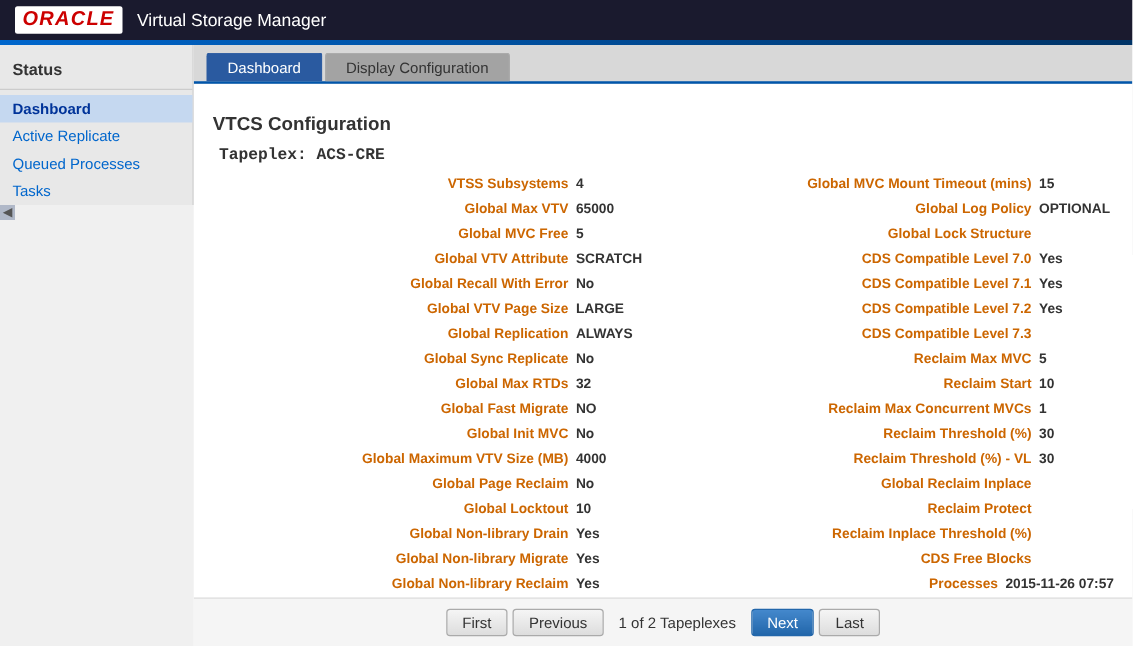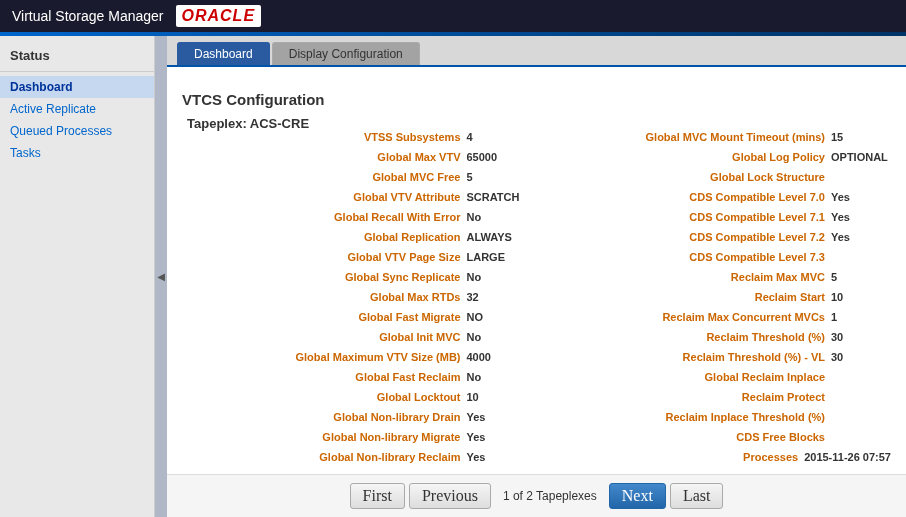--- a/index.html
+++ b/index.html
@@ -112,21 +112,23 @@
     #page-title {
       font-size: 15px;
       font-weight: bold;
       color: #333;
       margin-bottom: 8px;
     }
     #tapeplex-subtitle {
       font-size: 13px;
       font-weight: bold;
       color: #333;
+      margin-bottom: 10px;
       padding-left: 5px;
+      font-family: Liberation Mono, monospace;
     }
 
     
     .config-section {
       display: flex;
       gap: 20px;
       font-weight: bold;
     }
     .config-column {
       flex: 1;
@@ -160,57 +162,57 @@
       padding: 8px;
       gap: 4px;
       border-top: 1px solid #ddd;
       background: #f5f5f5;
     }
     .page-btn {
       padding: 3px 12px;
       border: 1px solid #aaa;
       background: linear-gradient(to bottom, #f5f5f5, #ddd);
       cursor: pointer;
-      font-size: 16px;
+      font-size: 12px;
       border-radius: 3px;
       color: #333;
-      font-family: Liberation Serif, serif;
     }
     .page-btn.active-nav {
       background: linear-gradient(to bottom, #4488cc, #2266aa);
       color: white;
       border-color: #2266aa;
     }
     .page-info {
       padding: 3px 8px;
       font-size: 12px;
       color: #333;
     }
 
     
     #sidebar-wrapper {
       display: flex;
+      flex-direction: column;
     }
     #sidebar-toggle {
       width: 12px;
       background: #b0b8c8;
       display: flex;
       align-items: center;
       justify-content: center;
       cursor: pointer;
       color: #555;
       font-size: 10px;
     }
   </style>
 </head>
 <body>
 
 <div id="header">
+  <span id="oracle-logo">ORACLE</span>
   <span id="app-title">Virtual Storage Manager</span>
-  <span id="oracle-logo">ORACLE</span>
 </div>
 
 <div id="blue-bar"></div>
 
 <div id="main-layout">
   <div id="sidebar-wrapper">
     <div id="sidebar">
       <div id="sidebar-title">Status</div>
       <div class="sidebar-item active">Dashboard</div>
       <div class="sidebar-item">Active Replicate</div>
@@ -247,49 +249,49 @@
     </div>
             <div class="config-row">
       <span class="config-label">Global VTV Attribute</span>
       <span class="config-value">SCRATCH</span>
     </div>
             <div class="config-row">
       <span class="config-label">Global Recall With Error</span>
       <span class="config-value">No</span>
     </div>
             <div class="config-row">
+      <span class="config-label">Global VTV Page Size</span>
+      <span class="config-value">LARGE</span>
+    </div>
+            <div class="config-row">
       <span class="config-label">Global Replication</span>
       <span class="config-value">ALWAYS</span>
     </div>
             <div class="config-row">
-      <span class="config-label">Global VTV Page Size</span>
-      <span class="config-value">LARGE</span>
-    </div>
-            <div class="config-row">
       <span class="config-label">Global Sync Replicate</span>
       <span class="config-value">No</span>
     </div>
             <div class="config-row">
       <span class="config-label">Global Max RTDs</span>
       <span class="config-value">32</span>
     </div>
             <div class="config-row">
       <span class="config-label">Global Fast Migrate</span>
       <span class="config-value">NO</span>
     </div>
             <div class="config-row">
       <span class="config-label">Global Init MVC</span>
       <span class="config-value">No</span>
     </div>
             <div class="config-row">
       <span class="config-label">Global Maximum VTV Size (MB)</span>
       <span class="config-value">4000</span>
     </div>
             <div class="config-row">
-      <span class="config-label">Global Fast Reclaim</span>
+      <span class="config-label">Global Page Reclaim</span>
       <span class="config-value">No</span>
     </div>
             <div class="config-row">
       <span class="config-label">Global Locktout</span>
       <span class="config-value">10</span>
     </div>
             <div class="config-row">
       <span class="config-label">Global Non-library Drain</span>
       <span class="config-value">Yes</span>
     </div>

